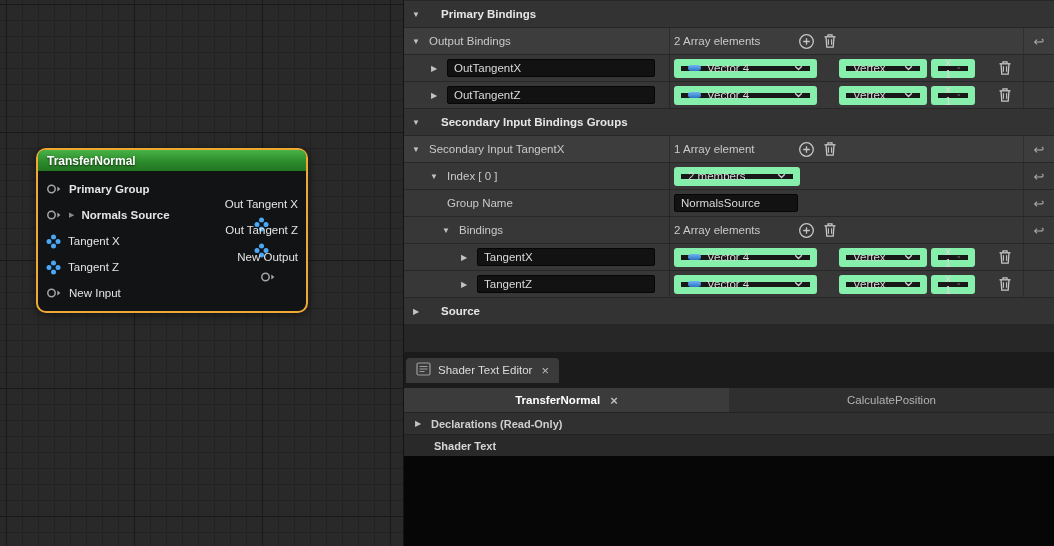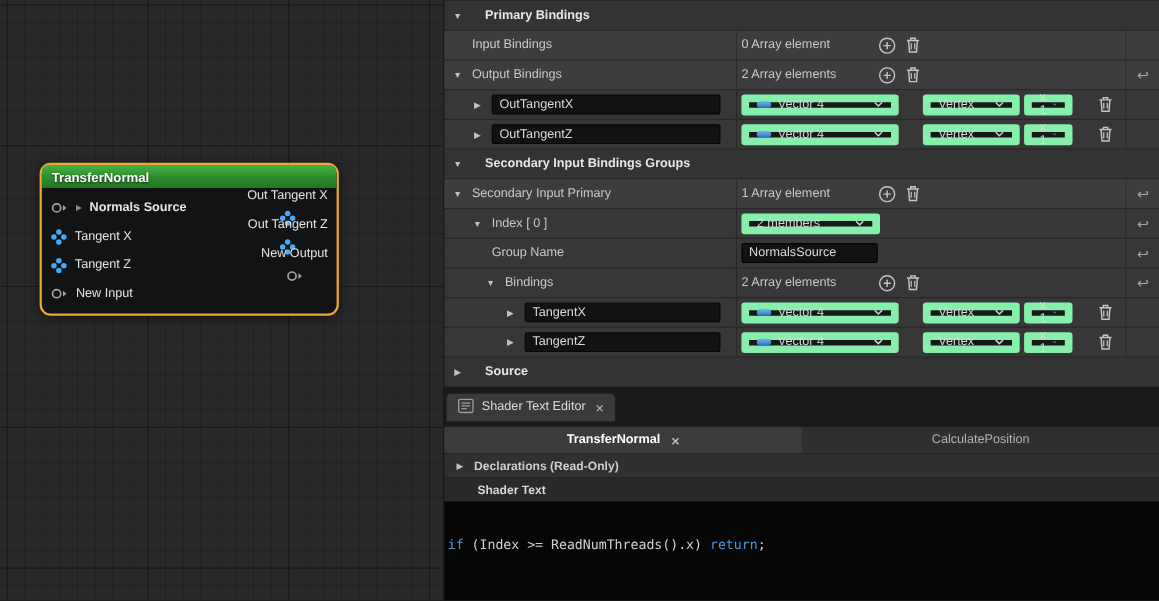--- a/index.html
+++ b/index.html
@@ -111,20 +111,31 @@
 
 <div class="root">
 
   <div class="graph">
     <div class="node">
       <div class="node-header">
         <span class="node-title">TransferNormal</span>
       </div>
       <div class="node-body">
 
+        <div class="prow">
+          <div class="pleft">
+            <span class="pin">
+              <svg width="16" height="14" viewBox="0 0 16 14">
+                  <circle cx="5.5" cy="7" r="3.7" fill="none" stroke="#a6a6a6" stroke-width="1.5"></circle>
+                  <path d="M11.3 4.4 L14.4 7 L11.3 9.6 Z" fill="#a6a6a6"></path>
+                </svg>
+            </span>
+            <span class="b">Primary Group</span>
+          </div>
+        </div>
 
         <div class="prow">
           <div class="pleft">
             <span class="pin">
               <svg width="16" height="14" viewBox="0 0 16 14">
                   <circle cx="5.5" cy="7" r="3.7" fill="none" stroke="#a6a6a6" stroke-width="1.5"></circle>
                   <path d="M11.3 4.4 L14.4 7 L11.3 9.6 Z" fill="#a6a6a6"></path>
                 </svg>
             </span>
             <span class="nexp">▶</span>
@@ -221,43 +232,20 @@
 
   <div class="rightcol">
 
     <div class="details">
 
       <div class="drow cat">
         <span class="tri">▼</span>
         <span class="cat-label">Primary Bindings</span>
       </div>
 
-      <div class="drow">
-        <div class="ncell n0t">
-          <span class="nlabel">Input Bindings</span>
-        </div>
-        <div class="vcell">
-          <span class="vlabel w120">0 Array element</span>
-          <span class="icon-btn">
-            <svg class="svgi" width="17" height="17" viewBox="0 0 17 17">
-                <circle cx="8.5" cy="8.5" r="6.8" fill="none" stroke="#c6c6c6" stroke-width="1.3"></circle>
-                <path d="M8.5 5.2 V11.8 M5.2 8.5 H11.8" stroke="#c6c6c6" stroke-width="1.3" fill="none"></path>
-              </svg>
-          </span>
-          <span class="icon-btn">
-            <svg class="svgi" width="14" height="16" viewBox="0 0 14 16">
-                <path d="M1.5 3.8 H12.5" stroke="#c6c6c6" stroke-width="1.3" fill="none"></path>
-                <path d="M5 3.5 V1.8 H9 V3.5" stroke="#c6c6c6" stroke-width="1.3" fill="none"></path>
-                <path d="M3 3.8 L3.8 14.2 H10.2 L11 3.8" stroke="#c6c6c6" stroke-width="1.3" fill="none"></path>
-                <path d="M5.4 6.3 V11.7 M8.6 6.3 V11.7" stroke="#c6c6c6" stroke-width="1.1" fill="none"></path>
-              </svg>
-          </span>
-        </div>
-        <div class="rcell"></div>
-      </div>
 
       <div class="drow">
         <div class="ncell n0">
           <span class="tri">▼</span>
           <span class="nlabel">Output Bindings</span>
         </div>
         <div class="vcell">
           <span class="vlabel w120">2 Array elements</span>
           <span class="icon-btn">
             <svg class="svgi" width="17" height="17" viewBox="0 0 17 17">
@@ -358,21 +346,21 @@
       </div>
 
       <div class="drow cat">
         <span class="tri">▼</span>
         <span class="cat-label">Secondary Input Bindings Groups</span>
       </div>
 
       <div class="drow">
         <div class="ncell n0">
           <span class="tri">▼</span>
-          <span class="nlabel">Secondary Input Primary</span>
+          <span class="nlabel">Secondary Input TangentX</span>
         </div>
         <div class="vcell">
           <span class="vlabel w120">1 Array element</span>
           <span class="icon-btn">
             <svg class="svgi" width="17" height="17" viewBox="0 0 17 17">
                 <circle cx="8.5" cy="8.5" r="6.8" fill="none" stroke="#c6c6c6" stroke-width="1.3"></circle>
                 <path d="M8.5 5.2 V11.8 M5.2 8.5 H11.8" stroke="#c6c6c6" stroke-width="1.3" fill="none"></path>
               </svg>
           </span>
           <span class="icon-btn">
@@ -561,21 +549,20 @@
       <div class="decl">
         <span class="tri">▶</span>
         <span class="decl-label">Declarations (Read-Only)</span>
       </div>
 
       <div class="stheader">
         <span class="st-label">Shader Text</span>
       </div>
 
       <div class="code">
-        <div class="code-line"><span class="kw">if</span><span> (Index &gt;= ReadNumThreads().x) </span><span class="kw">return</span><span>;</span></div>
         <div class="code-line"></div>
         
         
       </div>
 
     </div>
   </div>
 </div>
 
 </body></html>

